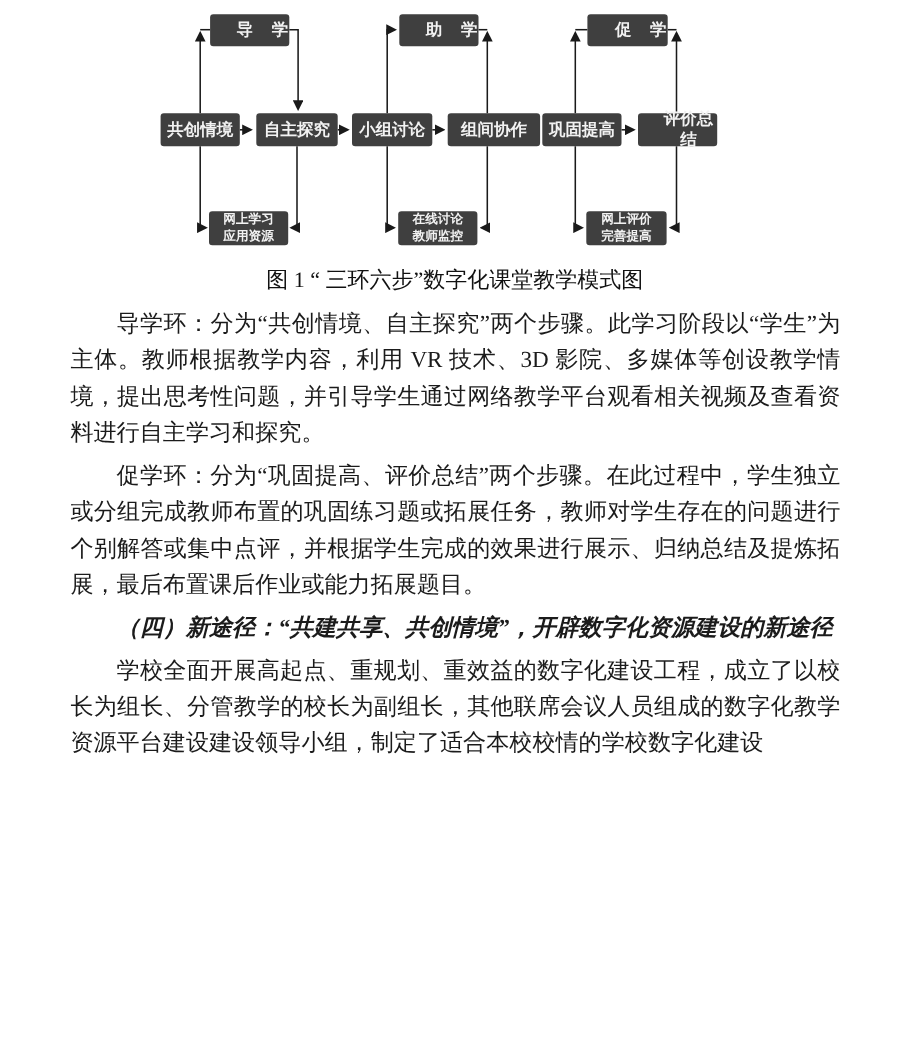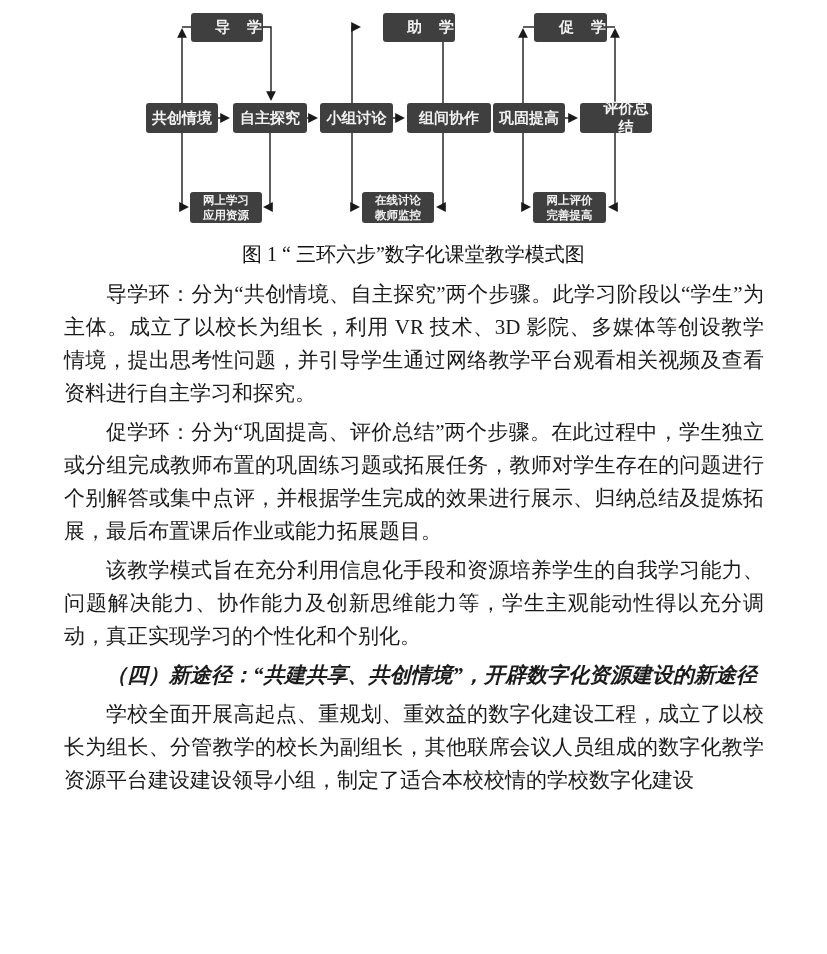--- a/index.html
+++ b/index.html
@@ -94,21 +94,21 @@
         <path d="M607,27 L615,27"></path>
         <path d="M565,118 L576,118" marker-end="url(#arr)"></path>
         <path d="M523,133 L523,207 L529,207" marker-end="url(#arr)"></path>
         <path d="M615,133 L615,207 L610,207" marker-end="url(#arr)"></path>
       </g>
     </svg>
 
     <div class="node phase" style="left:191px; top:13px; width:72px; height:29px;">
       <span>导　学</span>
     </div>
-    <div class="node phase" style="left:363px; top:13px; width:72px; height:29px;margin-left:20px;">
+    <div class="node phase" style="left:363px; top:13px; width:72px; height:29px;">
       <span>助　学</span>
     </div>
     <div class="node phase" style="left:534px; top:13px; width:73px; height:29px;">
       <span>促　学</span>
     </div>
 
     <div class="node step" style="left:146px; top:103px; width:72px; height:30px;">
       <span>共创情境</span>
     </div>
     <div class="node step" style="left:233px; top:103px; width:74px; height:30px;">
@@ -137,20 +137,19 @@
     </div>
     <div class="node support" style="left:533px; top:192px; width:73px; height:31px;">
       <span>网上评价</span>
       <span>完善提高</span>
     </div>
   </div>
 
   <div class="caption">图 1  “ 三环六步”数字化课堂教学模式图</div>
 
   <div class="body-text">
-    <p>导学环：分为“共创情境、自主探究”两个步骤。此学习阶段以“学生”为主体。成立了以校长为组长，利用 VR 技术、3D 影院、多媒体等创设教学情境，提出思考性问题，并引导学生通过网络教学平台观看相关视频及查看资料进行自主学习和探究。</p>
+    <p>导学环：分为“共创情境、自主探究”两个步骤。此学习阶段以“学生”为主体。教师根据教学内容，利用 VR 技术、3D 影院、多媒体等创设教学情境，提出思考性问题，并引导学生通过网络教学平台观看相关视频及查看资料进行自主学习和探究。</p>
     <p>促学环：分为“巩固提高、评价总结”两个步骤。在此过程中，学生独立或分组完成教师布置的巩固练习题或拓展任务，教师对学生存在的问题进行个别解答或集中点评，并根据学生完成的效果进行展示、归纳总结及提炼拓展，最后布置课后作业或能力拓展题目。</p>
-    <p>该教学模式旨在充分利用信息化手段和资源培养学生的自我学习能力、问题解决能力、协作能力及创新思维能力等，学生主观能动性得以充分调动，真正实现学习的个性化和个别化。</p>
     <p class="heading">（四）新途径：“共建共享、共创情境”，开辟数字化资源建设的新途径</p>
     <p>学校全面开展高起点、重规划、重效益的数字化建设工程，成立了以校长为组长、分管教学的校长为副组长，其他联席会议人员组成的数字化教学资源平台建设建设领导小组，制定了适合本校校情的学校数字化建设</p>
   </div>
 
 </div>
 
 </body></html>

